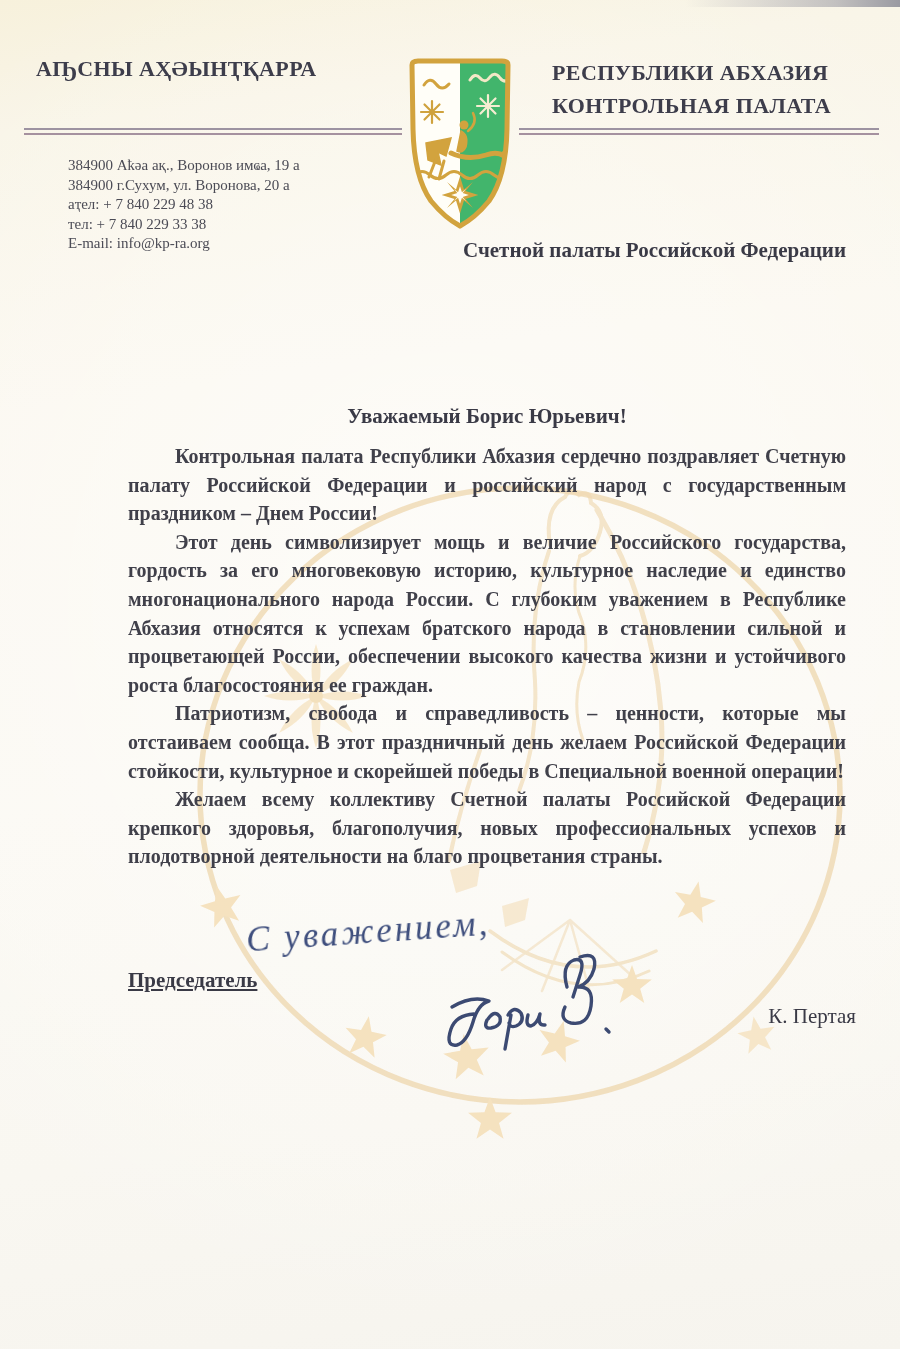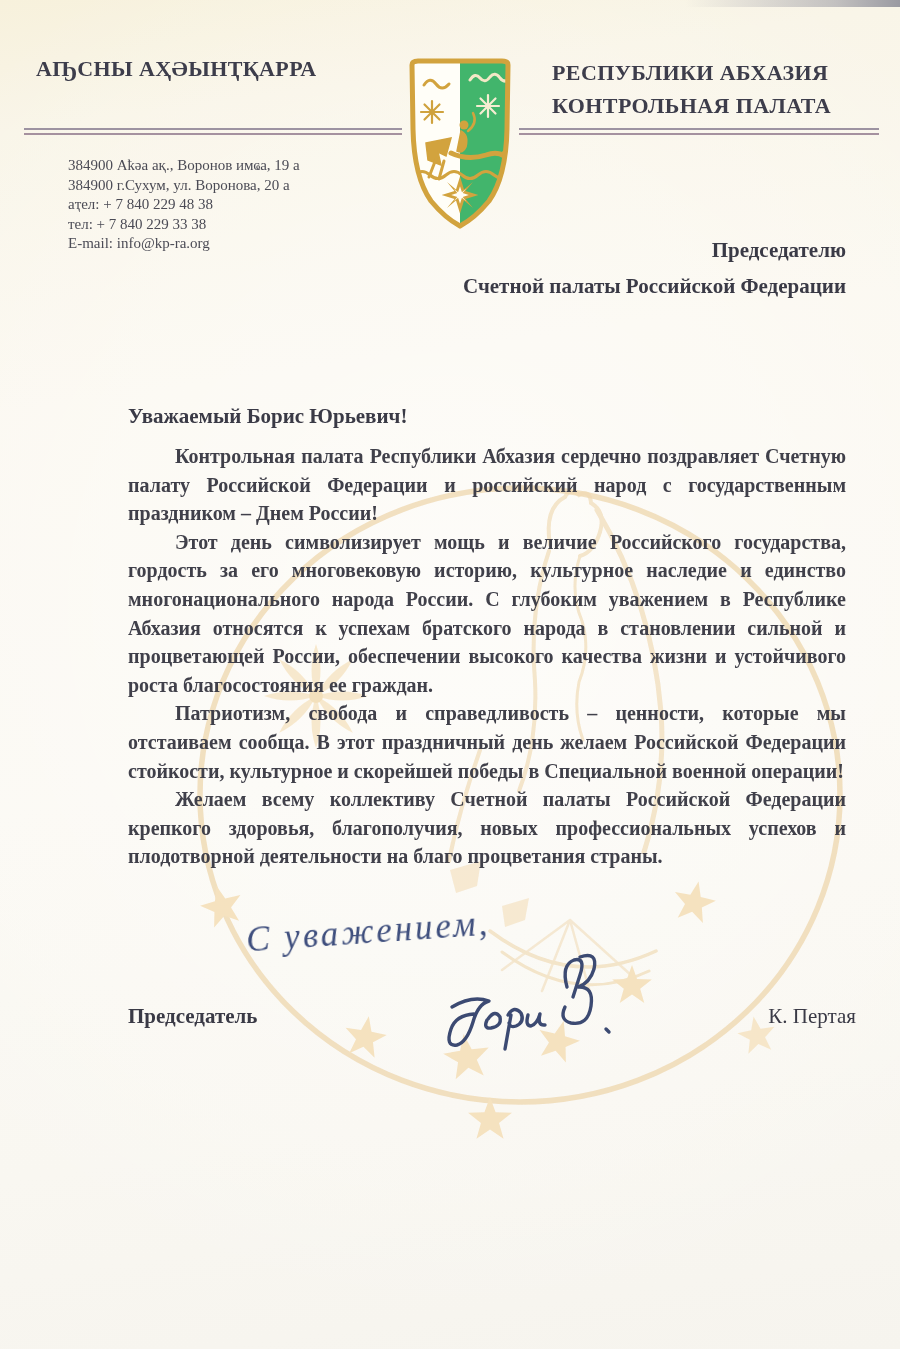--- a/index.html
+++ b/index.html
@@ -25,30 +25,30 @@
   
   .contacts{position:absolute;left:68px;top:156px;font-size:15px;line-height:19.5px;color:#4b4b55;}
   
   .emblem{position:absolute;left:398px;top:55px;width:124px;height:178px;}
   
   .watermark{position:absolute;left:150px;top:450px;width:740px;height:700px;pointer-events:none;}
   
   .recipient{position:absolute;left:350px;top:233px;width:496px;text-align:right;
     font-weight:bold;font-size:21px;line-height:35.5px;color:#3a3a46;}
   
-  .salutation{position:absolute;left:128px;top:404px;width:718px;
+  .salutation{position:absolute;left:128px;top:404px;width:718px;text-align:center;
     font-weight:bold;font-size:21px;color:#3a3a46;}
   .body-text{position:absolute;left:128px;top:442px;width:718px;font-size:20px;
     line-height:28.6px;text-align:justify;}
   .body-text p{margin:0;text-indent:47px;font-weight:bold;}
   
   .handwriting{position:absolute;left:246px;top:912px;font-size:35px;font-style:italic;
     color:#3e4e7d;transform:rotate(-4deg);letter-spacing:3px;white-space:nowrap;}
   .signature{position:absolute;left:428px;top:945px;width:210px;height:115px;}
-  .sign-title{position:absolute;left:128px;top:1004px;font-weight:bold;font-size:21px;color:#3a3a46;}
+  .sign-title{position:absolute;left:128px;top:968px;font-weight:bold;font-size:21px;color:#3a3a46;text-decoration:underline;}
   .sign-name{position:absolute;right:44px;top:1004px;font-weight:normal;font-size:21px;color:#3a3a46;}
 </style>
 </head>
 <body>
 
 <div class="page">
 
   <div class="photo-edge"></div>
 
   <svg class="watermark" viewBox="0 0 740 700" aria-hidden="true">
@@ -160,21 +160,20 @@
 
   <div class="contacts">
     <div>384900 Аҟәа ақ., Воронов имҩа, 19 а</div>
     <div>384900 г.Сухум, ул. Воронова, 20 а</div>
     <div>аҭел: + 7 840 229 48 38</div>
     <div>тел: + 7 840 229 33 38</div>
     <div>E-mail: info@kp-ra.org</div>
   </div>
 
   <div class="recipient">
-    <div>Председателю</div>
     <div>Счетной палаты Российской Федерации</div>
   </div>
 
   <div class="salutation">Уважаемый Борис Юрьевич!</div>
 
   <div class="body-text">
     <p>Контрольная палата Республики Абхазия сердечно поздравляет Счетную палату Российской Федерации и российский народ с государственным праздником – Днем России!</p>
     <p>Этот день символизирует мощь и величие Российского государства, гордость за его многовековую историю, культурное наследие и единство многонационального народа России. С глубоким уважением в Республике Абхазия относятся к успехам братского народа в становлении сильной и процветающей России, обеспечении высокого качества жизни и устойчивого роста благосостояния ее граждан.</p>
     <p>Патриотизм, свобода и справедливость – ценности, которые мы отстаиваем сообща. В этот праздничный день желаем Российской Федерации стойкости, культурное и скорейшей победы в Специальной военной операции!</p>
     <p>Желаем всему коллективу Счетной палаты Российской Федерации крепкого здоровья, благополучия, новых профессиональных успехов и плодотворной деятельности на благо процветания страны.</p>

